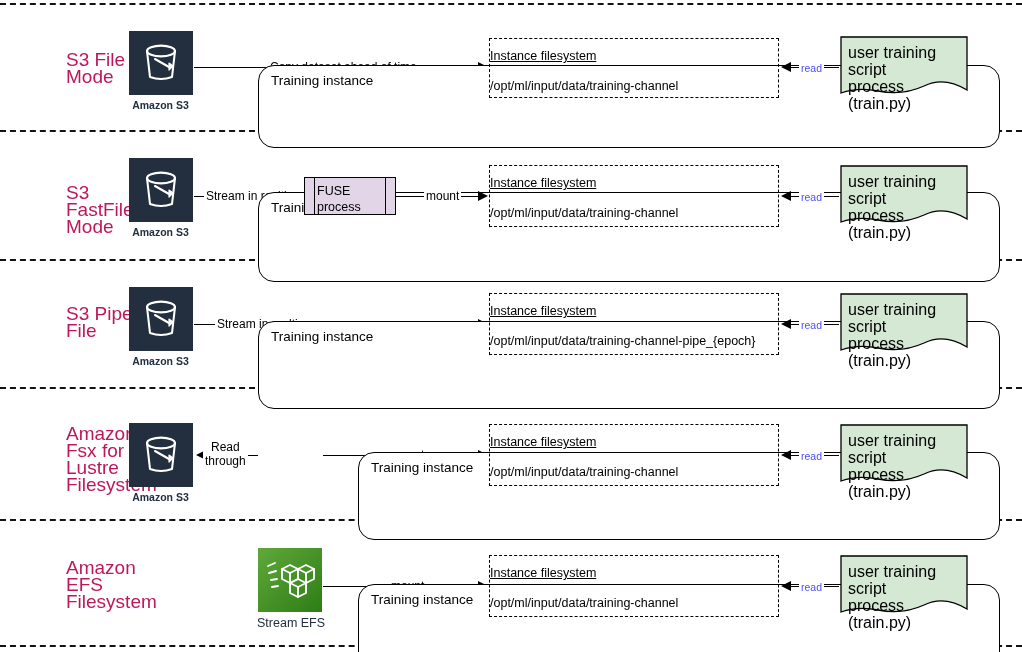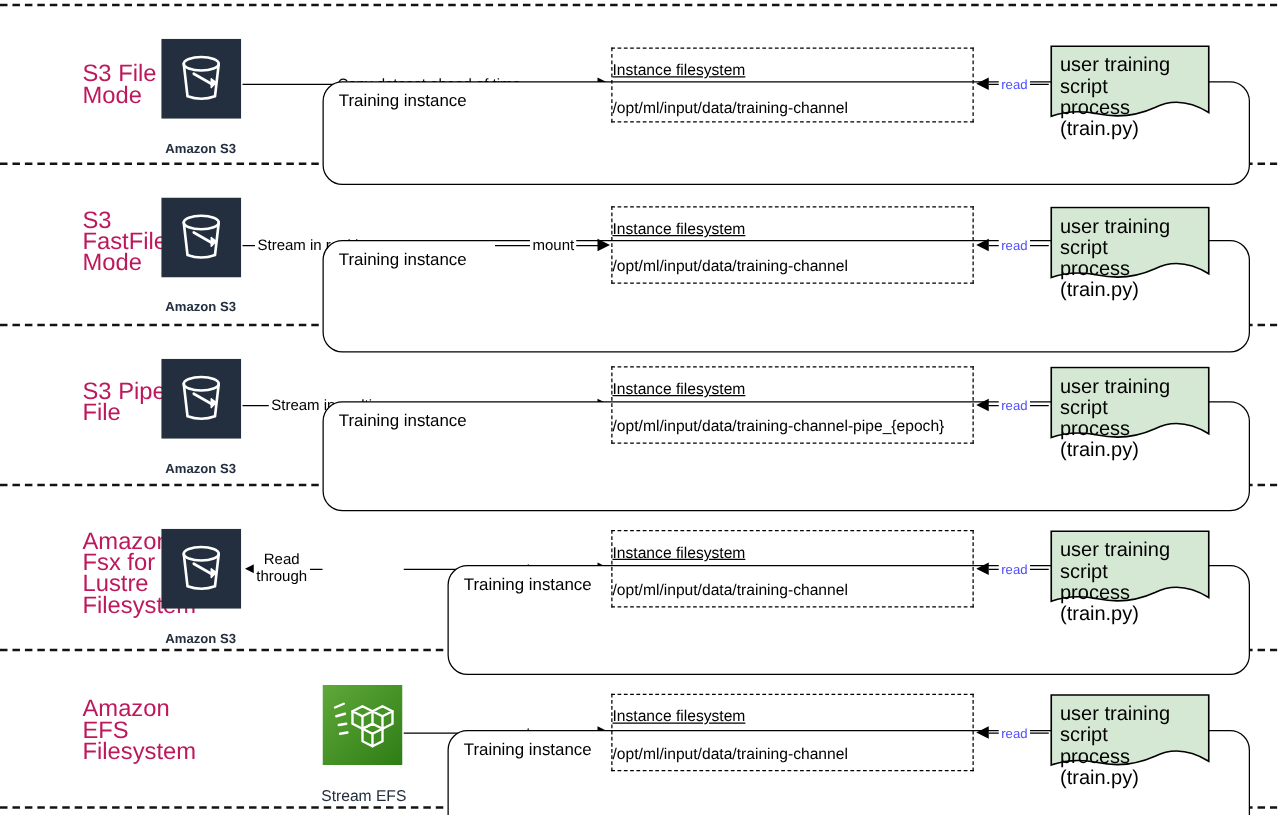--- a/index.html
+++ b/index.html
@@ -39,21 +39,21 @@
   }
 
   
   .svc{position:absolute;text-align:center;}
   .svc-img{
     width:64px;height:64px;
     display:block;
     margin:0 auto;
   }
   .svc-cap{
-    margin-top:18px;
+    margin-top:4px;
     font-size:10.5px;
     font-weight:bold;
     color:#232f3e;
     white-space:nowrap;
   }
   .svc-cap.plain{
     font-weight:normal;
     font-size:12.5px;
     color:#232f3e;
   }
@@ -212,21 +212,21 @@
       <svg width="128" height="62" viewBox="0 0 128 62">
         <path d="M1,1 L127,1 L127,54 Q104,40 84,50 Q62,60 38,55 Q18,51 1,57 Z" fill="#d5e8d4" stroke="#000000" stroke-width="1.3"></path>
       </svg>
       <div class="doc-txt">user training script
 process (train.py)</div>
     </div>
   </div>
 
   <div class="row" style="top:130px;height:129px">
 
-    <div class="row-label" style="top:38px">S3
+    <div class="row-label" style="top:54px">S3
 FastFile
 Mode</div>
 
     <div class="svc" style="left:128px;top:28px;width:65px">
       <svg class="svc-img" viewBox="0 0 64 64">
         <rect width="64" height="64" fill="#232f3e"></rect>
         <g fill="none" stroke="#ffffff" stroke-width="2.1" stroke-linecap="round" stroke-linejoin="round">
           <ellipse cx="32" cy="20" rx="14" ry="5.4"></ellipse>
           <path d="M18 20 L21 46 Q32 50 43 46 L46 20"></path>
           <path d="M26 28 L40 36"></path>
@@ -237,20 +237,26 @@
     </div>
 
     <div class="line" style="left:194px;top:66px;width:106px"></div>
     <div class="arrow-r" style="left:296px;top:61px"></div>
     <div class="edge-lbl" style="left:204px;top:59px">Stream in realtime</div>
 
     <div class="ti" style="left:258px;top:22px;width:742px;height:90px">
       <div class="ti-title">Training instance</div>
     </div>
 
+    <div class="fuse" style="left:304px;top:47px;width:92px;height:38px">
+      <div class="bar" style="left:9px"></div>
+      <div class="bar" style="right:9px"></div>
+      <div class="fuse-txt">FUSE
+process</div>
+    </div>
 
     <div class="line" style="left:396px;top:66px;width:86px"></div>
     <div class="arrow-r" style="left:478px;top:61px"></div>
     <div class="edge-lbl" style="left:424px;top:59px">mount</div>
 
     <div class="fs" style="left:489px;top:35px;width:290px;height:62px">
       <div class="fs-title">Instance filesystem</div>
       <div class="fs-path">/opt/ml/input/data/training-channel</div>
     </div>
 

